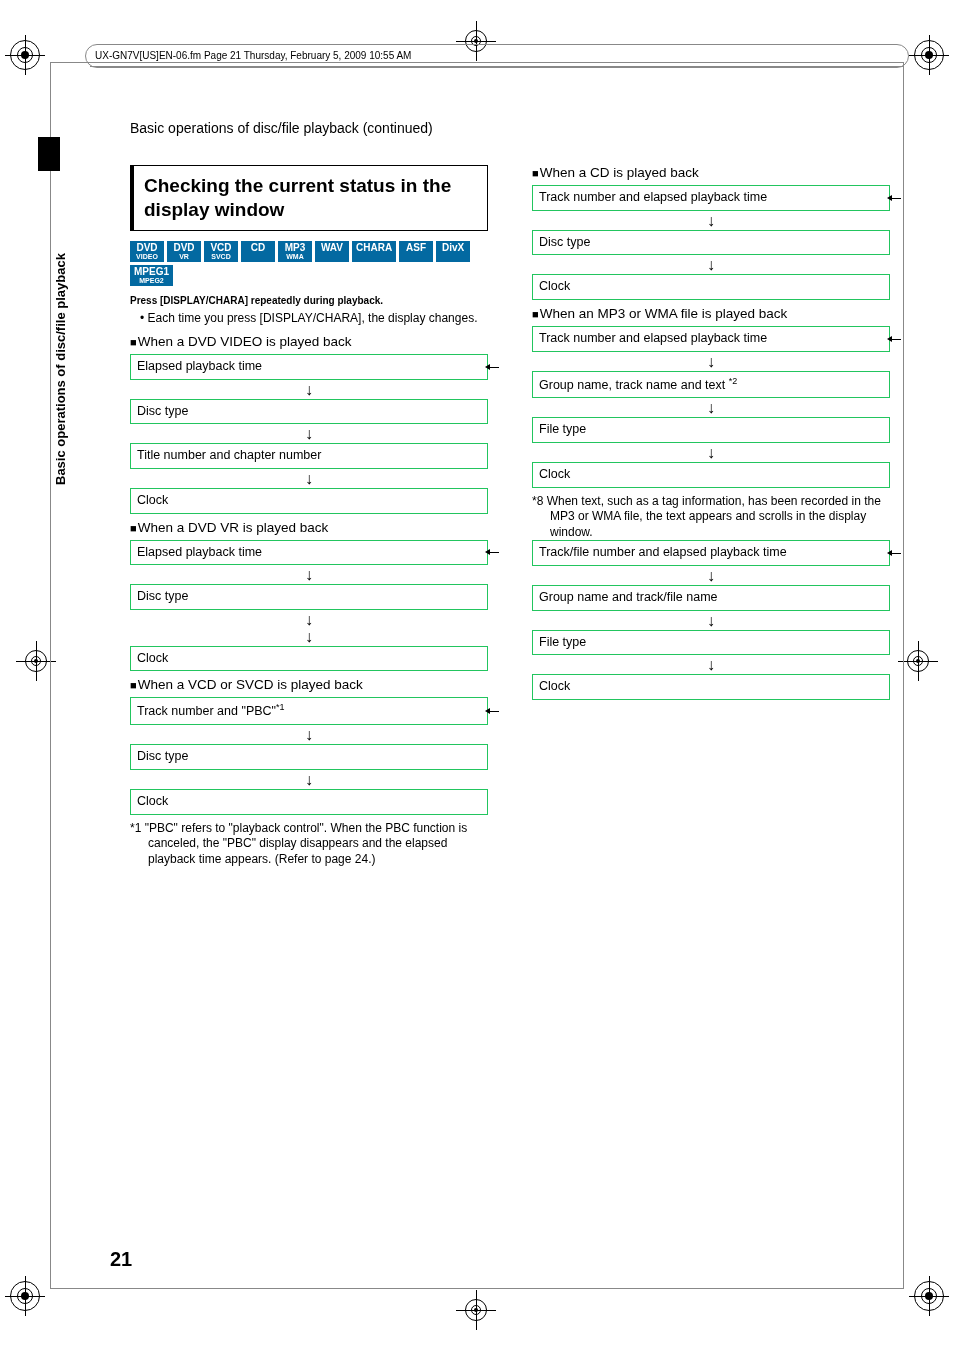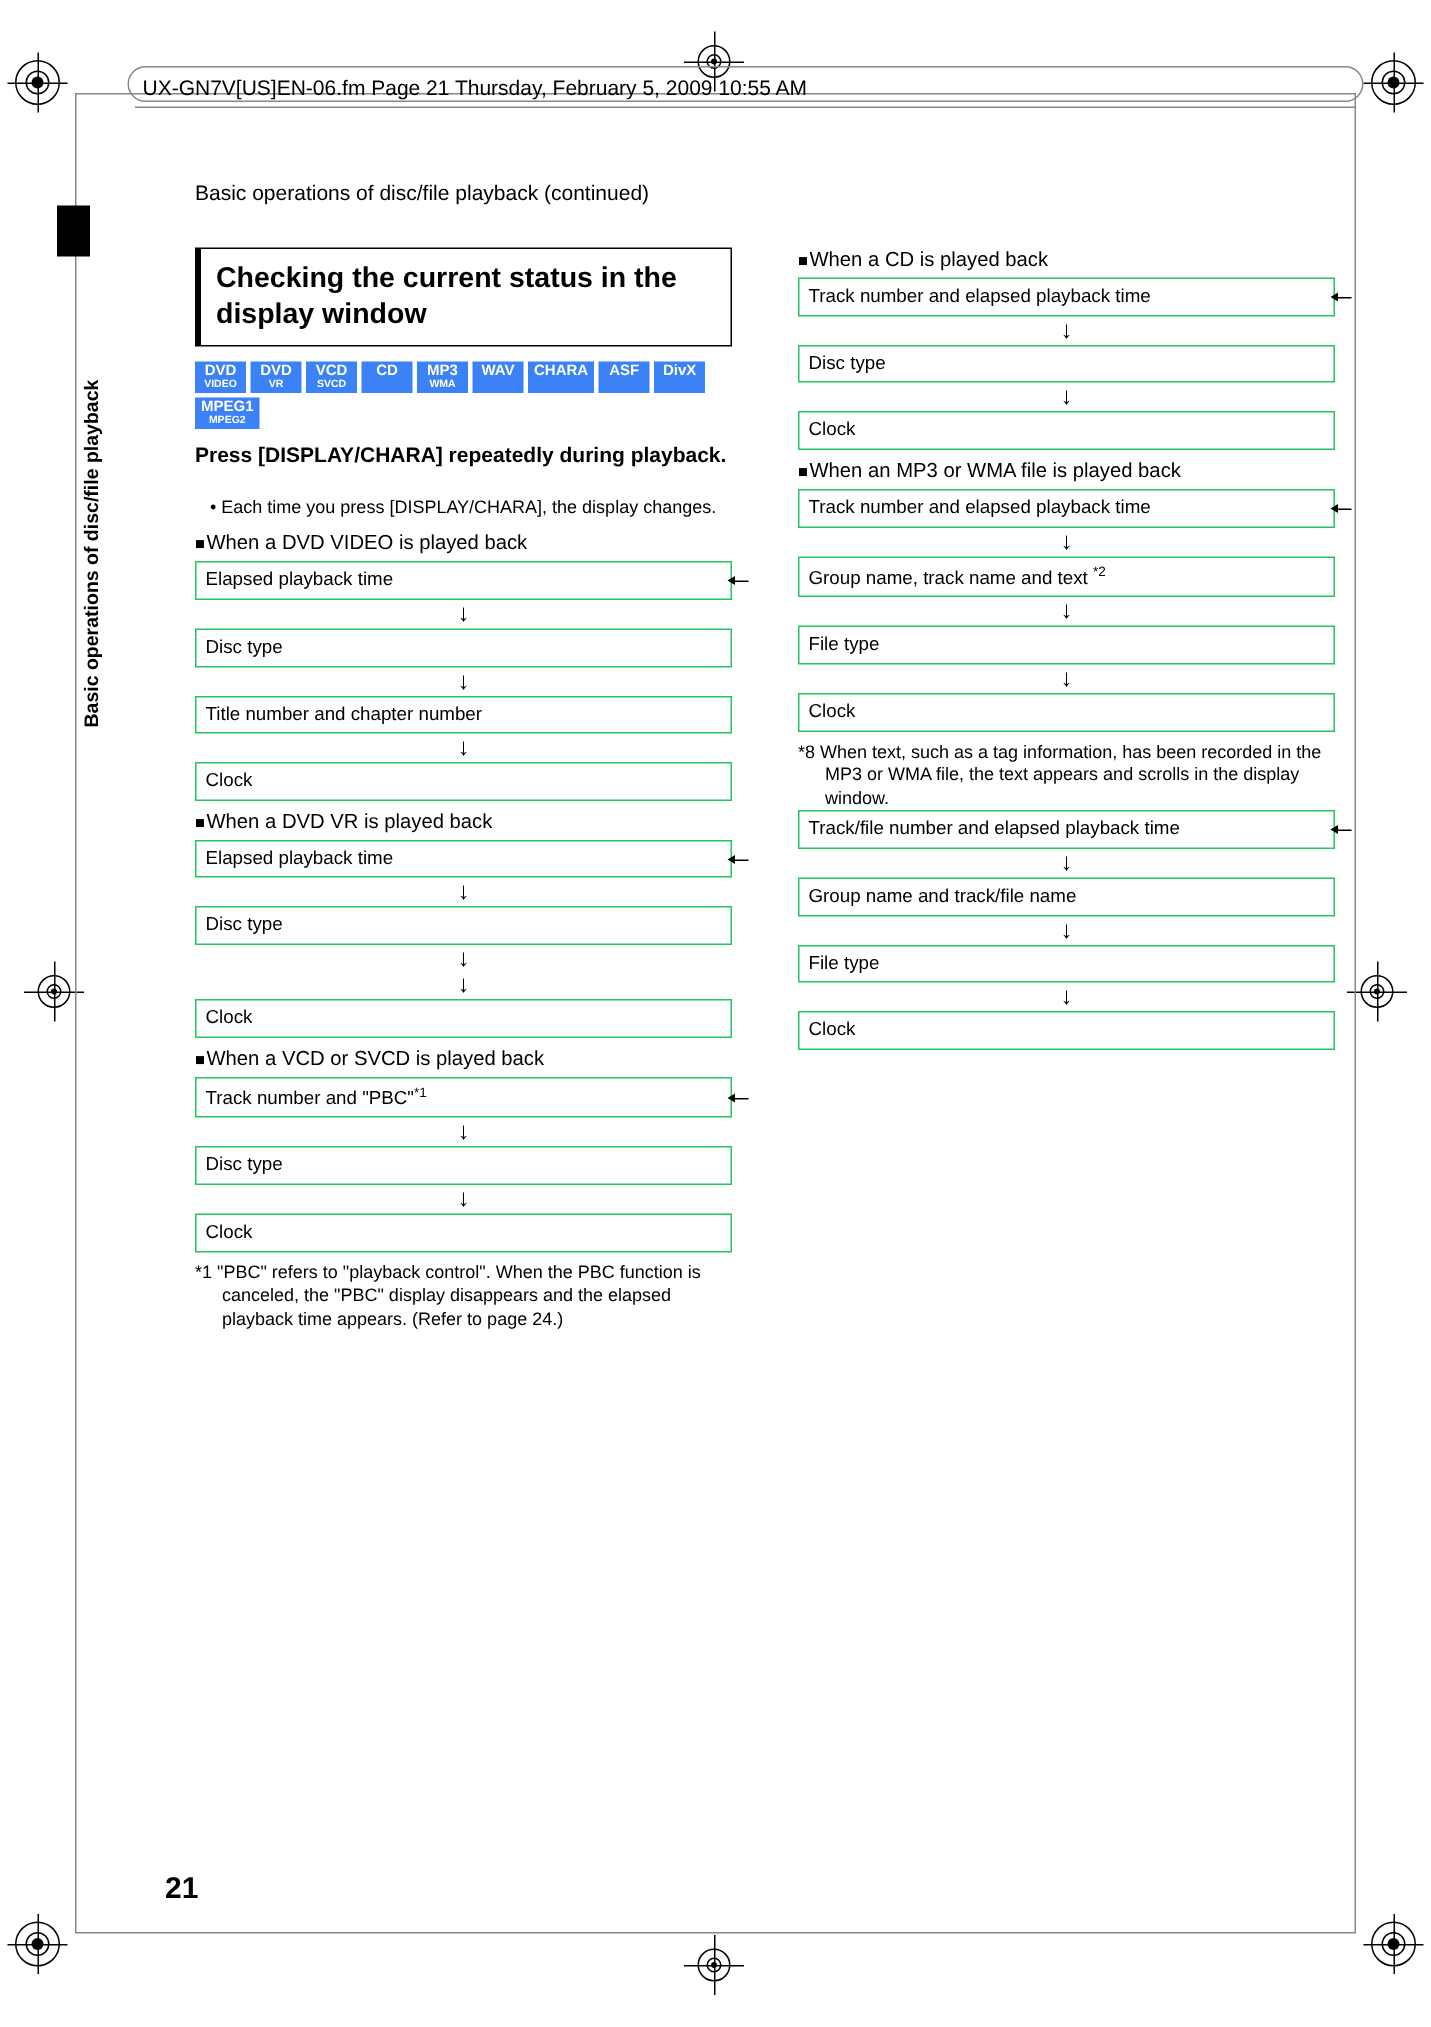--- a/index.html
+++ b/index.html
@@ -20,43 +20,43 @@
     .reg-circle::after { content: ''; position: absolute; width: 1px; height: 40px; background: #000; }
     .reg-inner { width: 16px; height: 16px; border: 1px solid #000; border-radius: 50%; position: absolute; }
     .reg-inner::before { content: ''; position: absolute; width: 8px; height: 8px; background: #000; border-radius: 50%; top: 3px; left: 3px; }
     
     .reg-small { width: 22px; height: 22px; }
     .reg-small .reg-inner { width: 10px; height: 10px; }
     .reg-small .reg-inner::before { width: 4px; height: 4px; top: 2px; left: 2px; }
     
     .page-frame { position: absolute; top: 62px; left: 50px; right: 50px; bottom: 62px; border: 1px solid #888; }
     
-    .header-line { position: absolute; top: 50px; left: 95px; right: 55px; font-size: 14px; color: #000; padding-bottom: 3px; }
+    .header-line { position: absolute; top: 50px; left: 95px; right: 55px; font-size: 10px; color: #000; padding-bottom: 3px; }
     .header-line::after { content: ''; position: absolute; bottom: -3px; left: -5px; right: -5px; height: 1px; background: #888; }
     .header-oval { position: absolute; top: 44px; left: 85px; right: 45px; height: 24px; border: 1px solid #888; border-radius: 12px; }
     
     .content { position: absolute; top: 120px; left: 60px; right: 60px; bottom: 60px; }
     
     .section-header { position: absolute; top: 0; left: 70px; font-size: 14px; }
     
     .black-tab { position: absolute; left: -22px; top: 17px; width: 22px; height: 34px; background: #000; }
     
     .sidebar-text { position: absolute; left: -7px; top: 365px; transform: rotate(-90deg); transform-origin: left top; font-size: 13px; font-weight: bold; white-space: nowrap; }
     
     .columns { position: absolute; top: 45px; left: 70px; right: 4px; display: flex; gap: 44px; }
     .col { flex: 1; }
     
     .title-box { border: 1px solid #000; border-left: 4px solid #000; padding: 8px 10px; margin-bottom: 10px; }
     .title-box h2 { font-size: 19px; font-weight: bold; line-height: 1.25; }
     
     .badges { display: flex; flex-wrap: wrap; gap: 3px; margin-bottom: 8px; }
-    .badge { background: #3b82f6; color: #fff; font-size: 10px; font-weight: bold; padding: 2px 4px; display: inline-flex; flex-direction: column; align-items: center; line-height: 1; min-width: 34px; text-align: center; }
+    .badge { background: #0369a1; color: #fff; font-size: 10px; font-weight: bold; padding: 2px 4px; display: inline-flex; flex-direction: column; align-items: center; line-height: 1; min-width: 34px; text-align: center; }
     .badge .sub { font-size: 7px; }
     
-    .instruction { font-size: 14px; font-weight: bold; margin-bottom: 19px; line-height: 1.3; }
+    .instruction { font-size: 10px; font-weight: bold; margin-bottom: 4px; line-height: 1.3; }
     .bullet { font-size: 12px; margin-left: 10px; margin-bottom: 8px; line-height: 1.3; text-indent: -10px; padding-left: 10px; }
     
     .subhead { font-size: 13.5px; margin-bottom: 5px; margin-top: 6px; }
     .subhead::before { content: '■'; font-size: 11px; margin-right: 1px; }
     
     .flow-box { border: 1px solid #22c55e; padding: 4px 6px; font-size: 12.5px; margin-bottom: 2px; position: relative; line-height: 1.25; }
     .flow-box.with-arrow-in::after { content: ''; position: absolute; right: -12px; top: 50%; width: 10px; height: 1px; background: #000; }
     .flow-box.with-arrow-in::before { content: ''; position: absolute; right: -3px; top: calc(50% - 3px); border-right: 5px solid #000; border-top: 3px solid transparent; border-bottom: 3px solid transparent; }
     
     .flow-arrow { text-align: center; font-size: 16px; line-height: 1; margin: 1px 0; }

